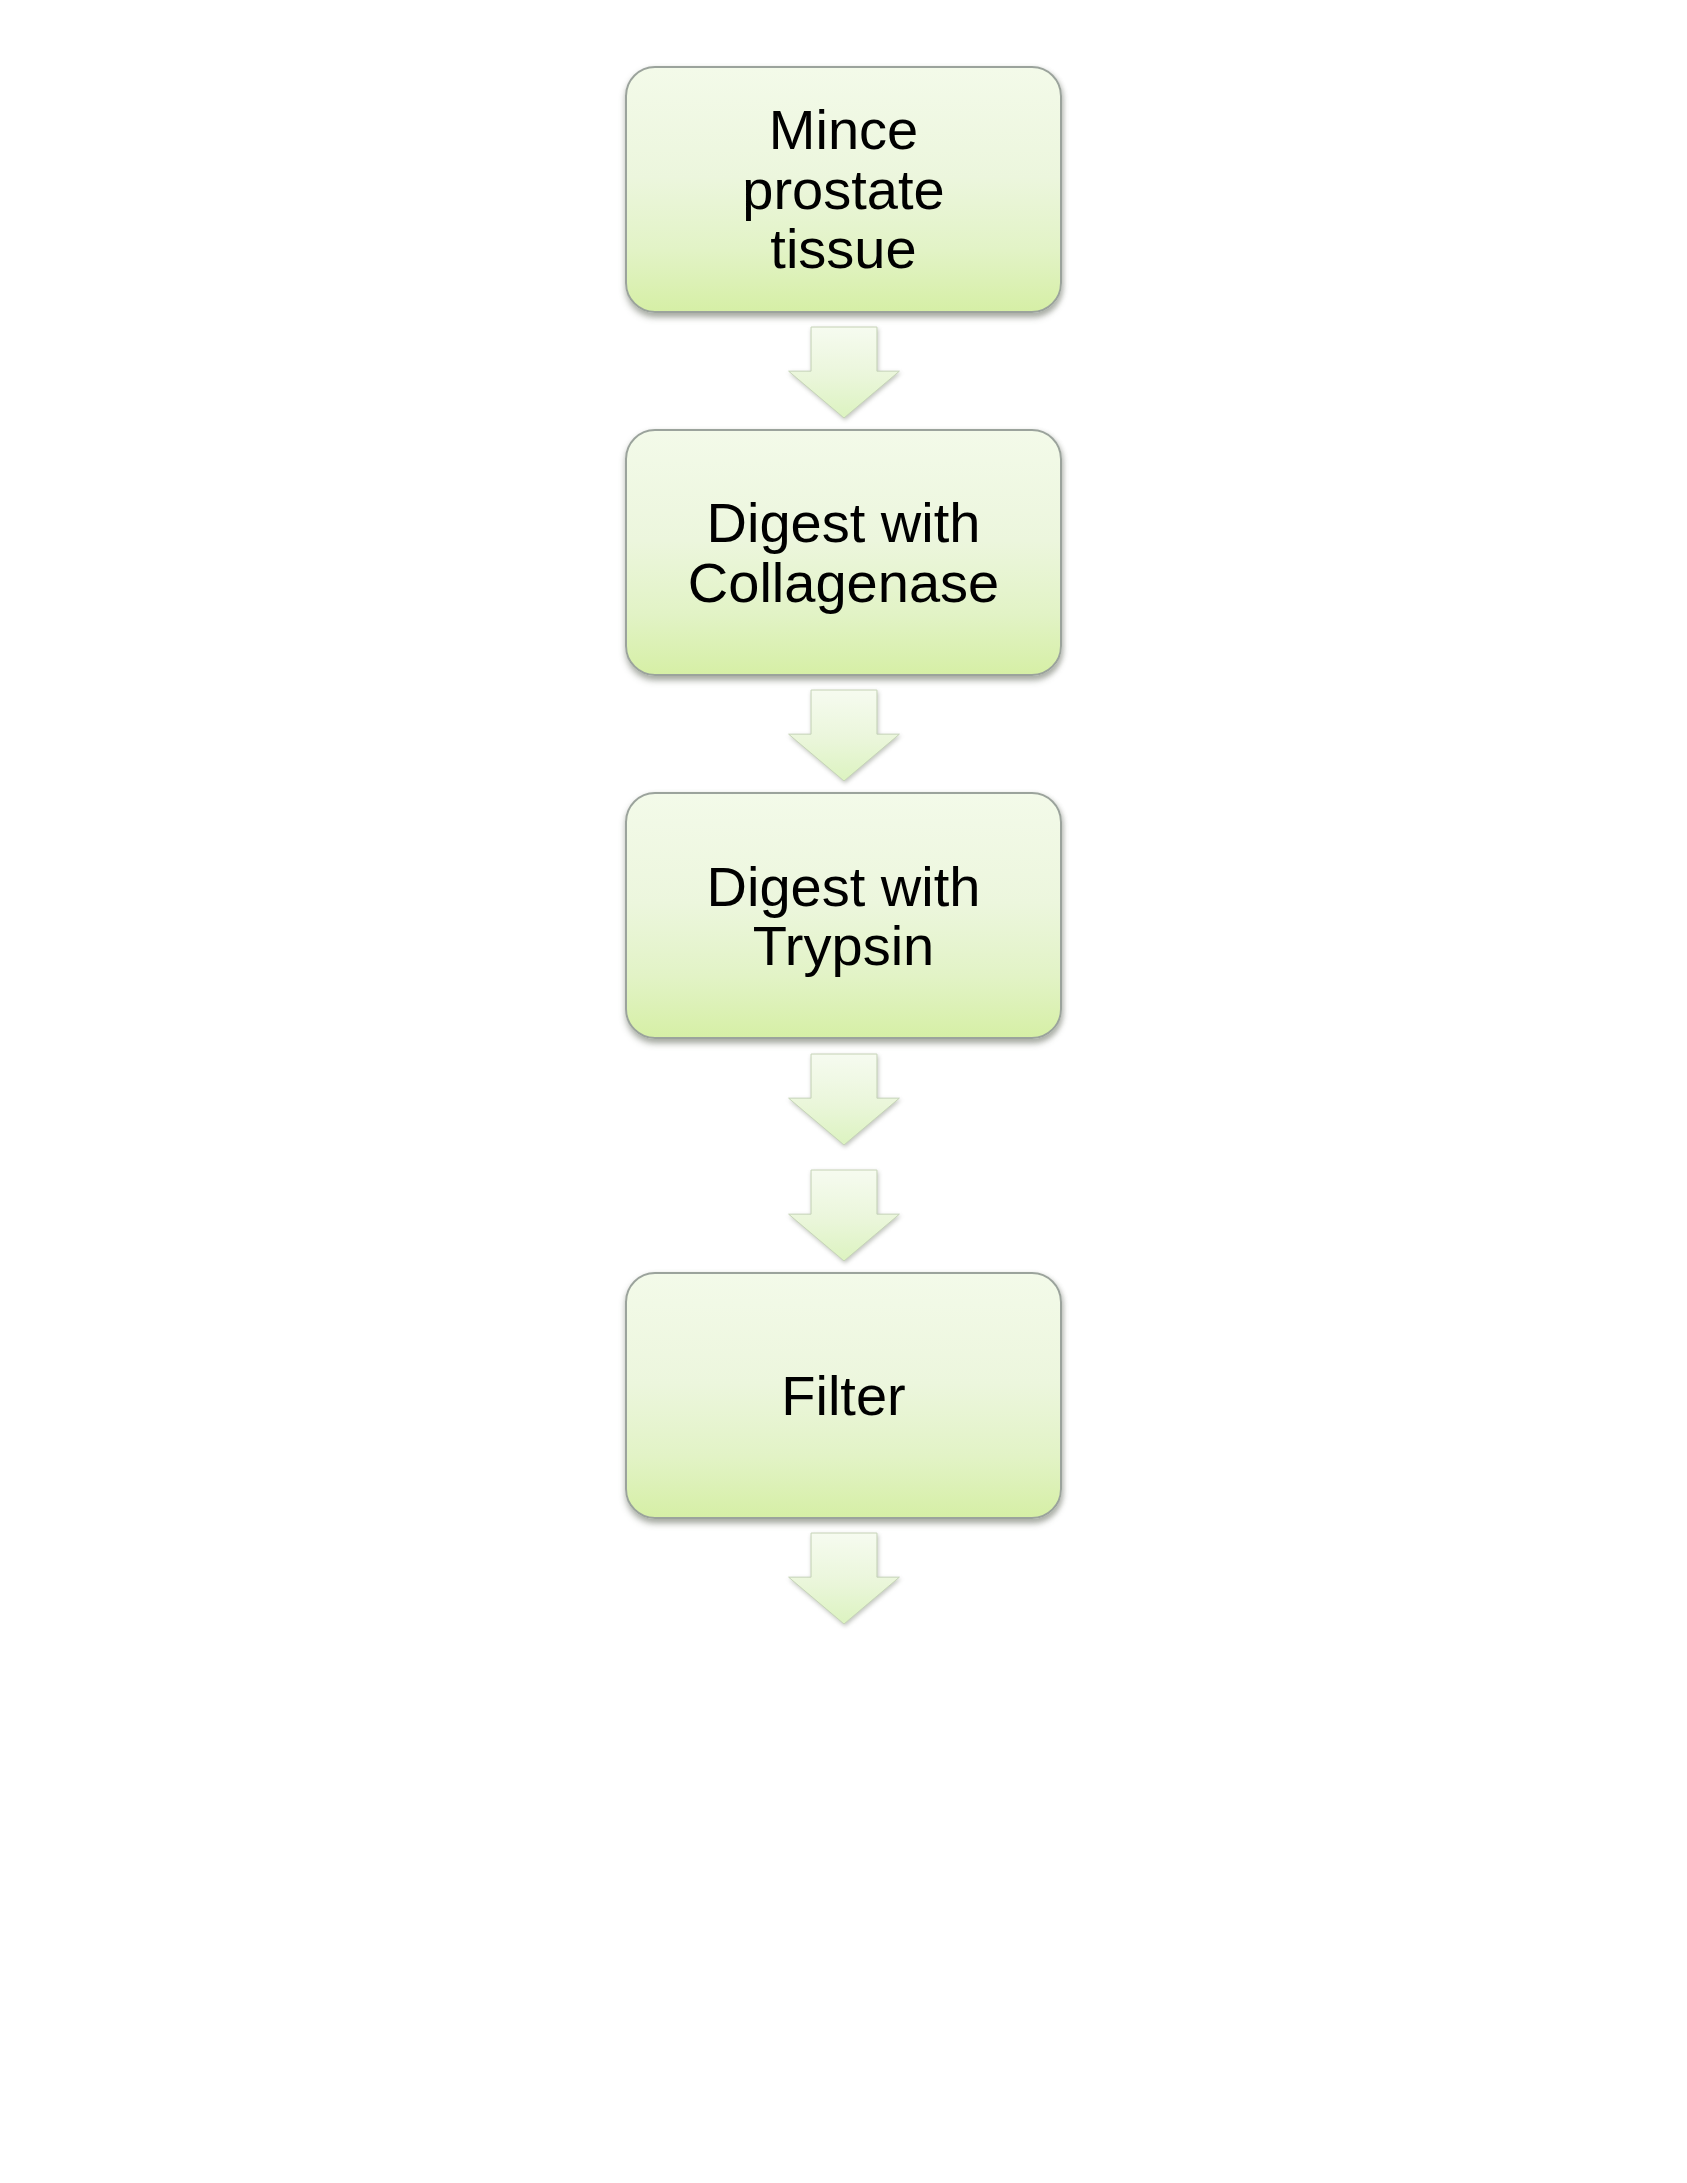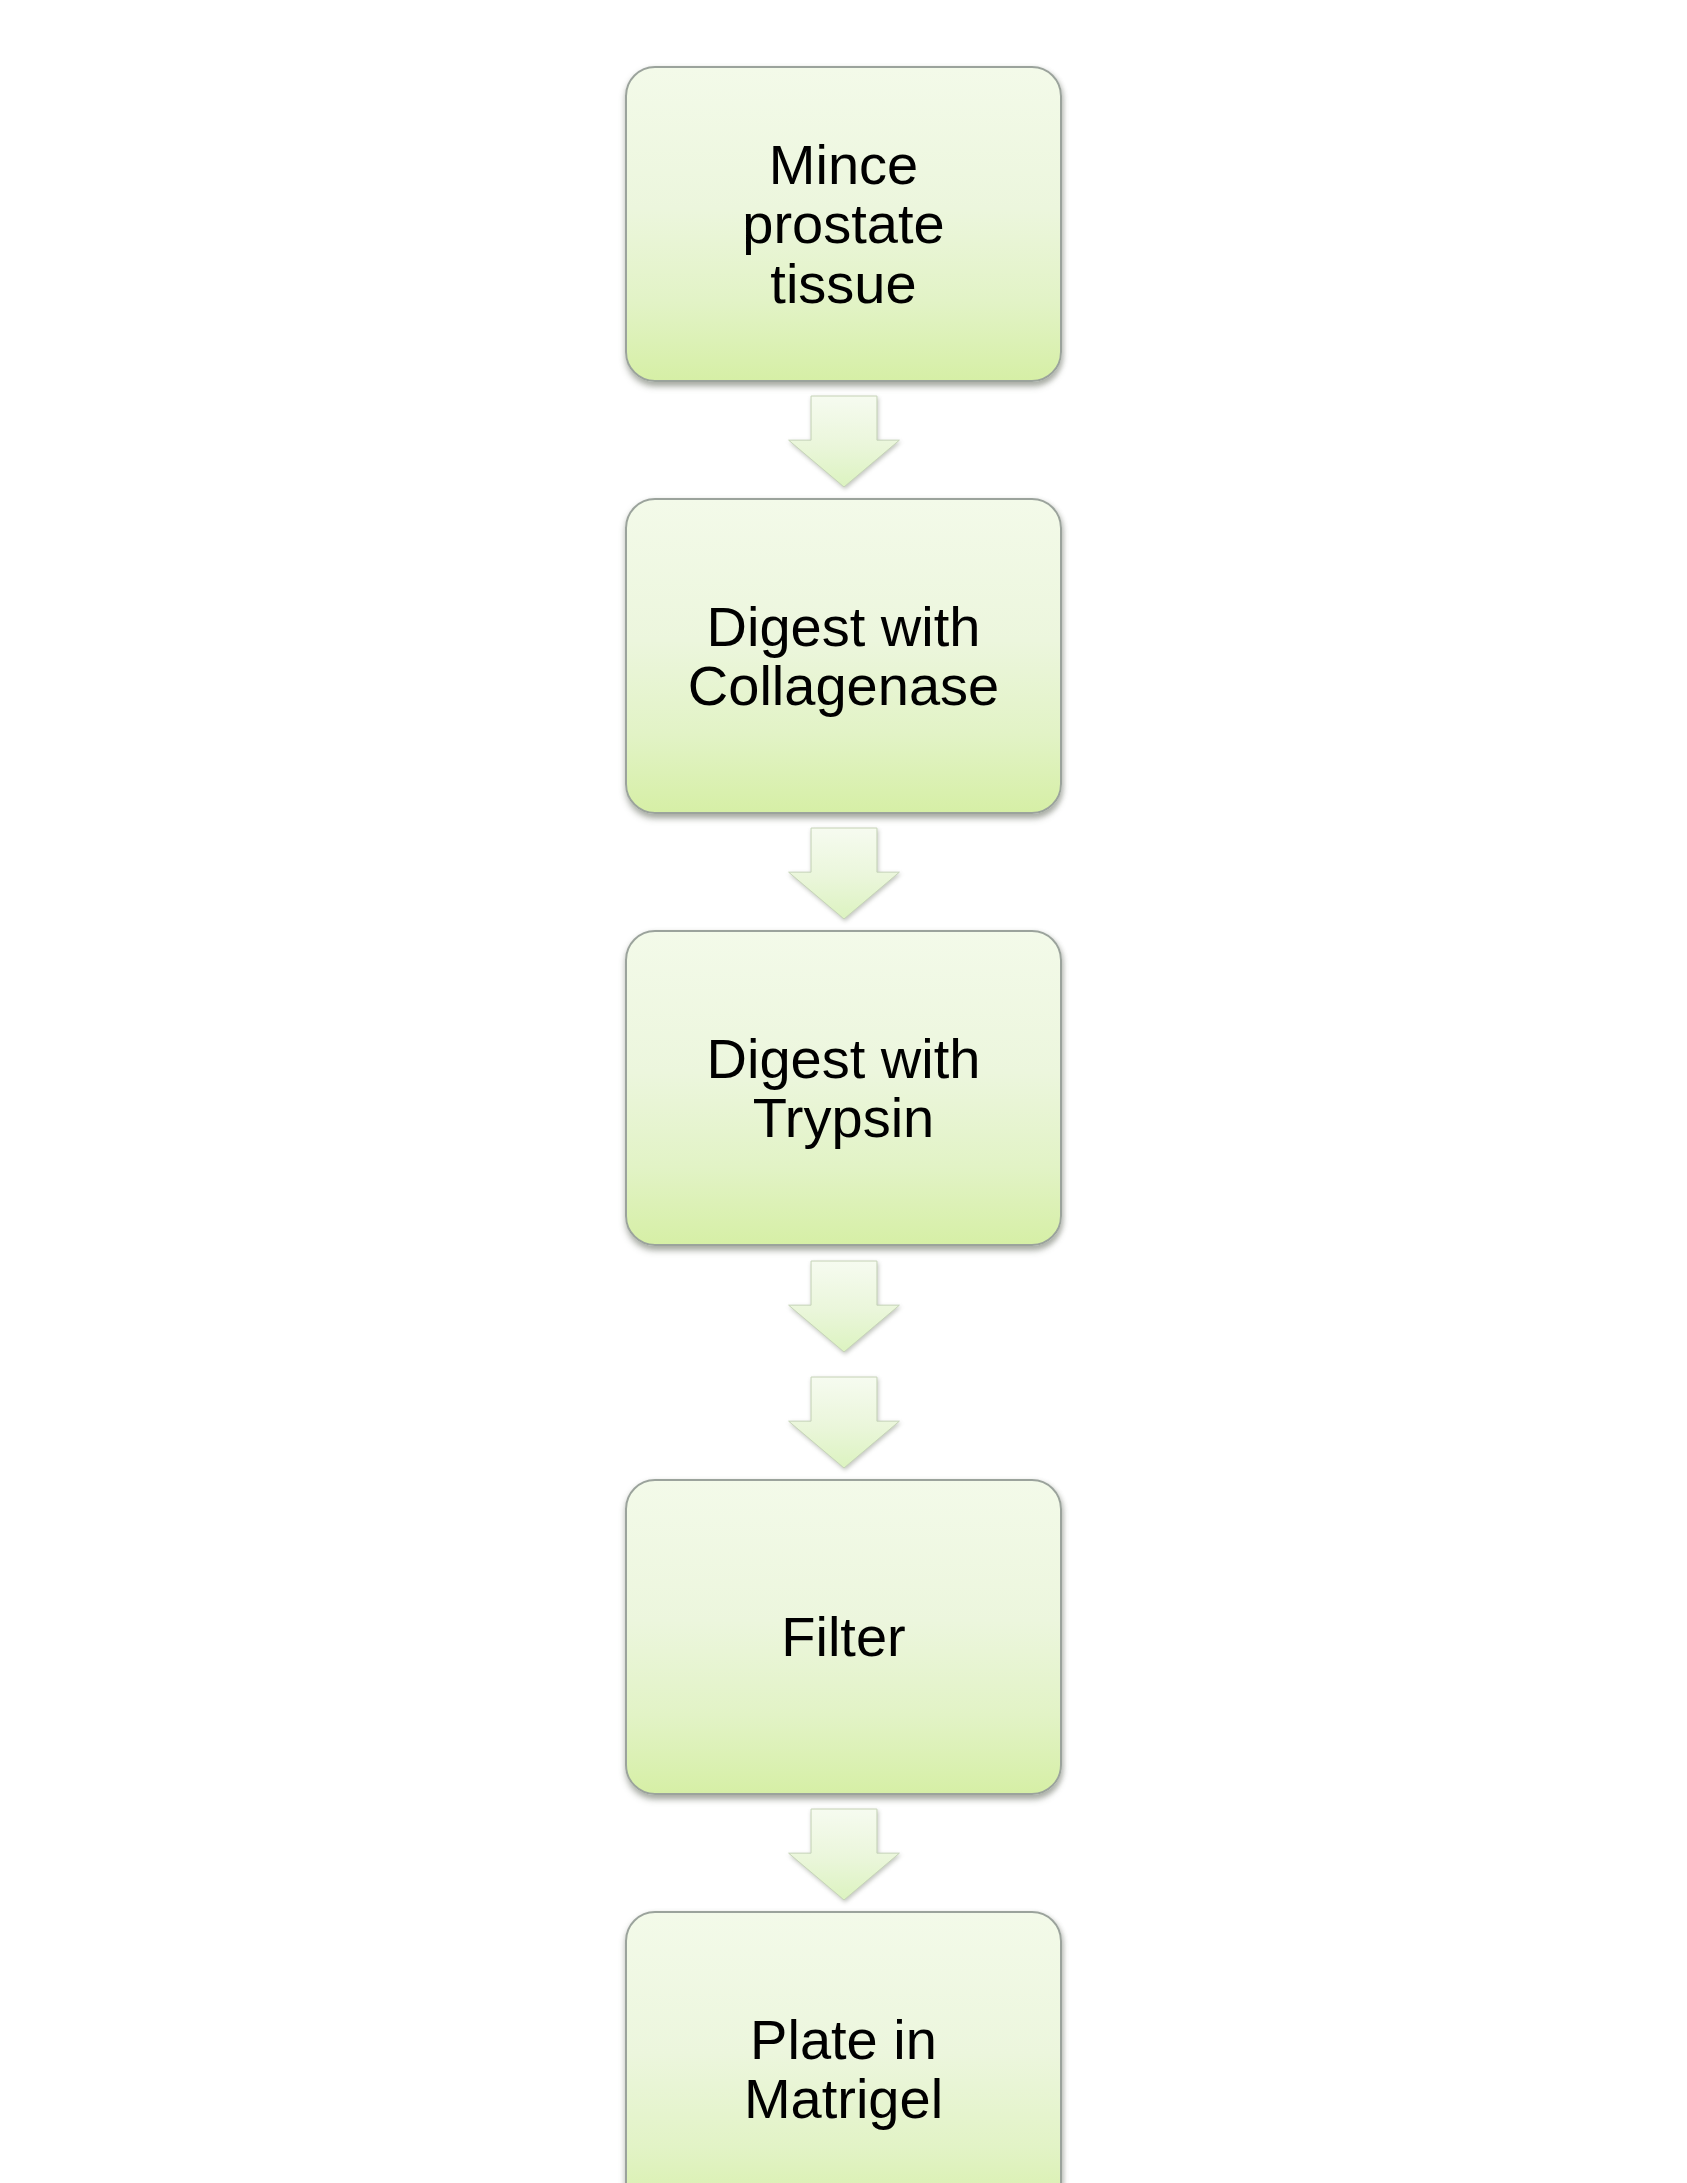--- a/index.html
+++ b/index.html
@@ -24,21 +24,21 @@
     left: 0;
     top: 66px;
     width: 1687px;
     display: flex;
     flex-direction: column;
     align-items: center;
   }
   .step-box {
     box-sizing: border-box;
     width: 437px;
-    height: 316px;
+    height: 247px;
     border: 2px solid #9ba39c;
     border-radius: 30px;
     background: linear-gradient(180deg, #f3fae9 0%, #ecf6dd 45%, #e2f3c6 75%, #d6efa6 100%);
     box-shadow: 0 4.6px 6px rgba(110, 118, 104, 0.45), 2px 2.6px 4px rgba(130, 136, 124, 0.30);
     display: flex;
     align-items: center;
     justify-content: center;
     text-align: center;
   }
   .step-label {
@@ -112,20 +112,16 @@
     </svg>
 
     <div class="step-box">
       <div class="step-label">Filter</div>
     </div>
 
     <svg class="connector" viewBox="0 0 170 140">
       <polygon points="35,1 135,1 135,68 169,68 85,139 1,68 35,68" fill="url(#arrowGrad)" stroke="#c6d4b8" stroke-width="1.5" stroke-linejoin="round"></polygon>
     </svg>
 
-    <div class="step-box">
-      <div class="step-label">Plate in
-Matrigel</div>
-    </div>
 
   </div>
 </div>
 
 
 </body></html>

